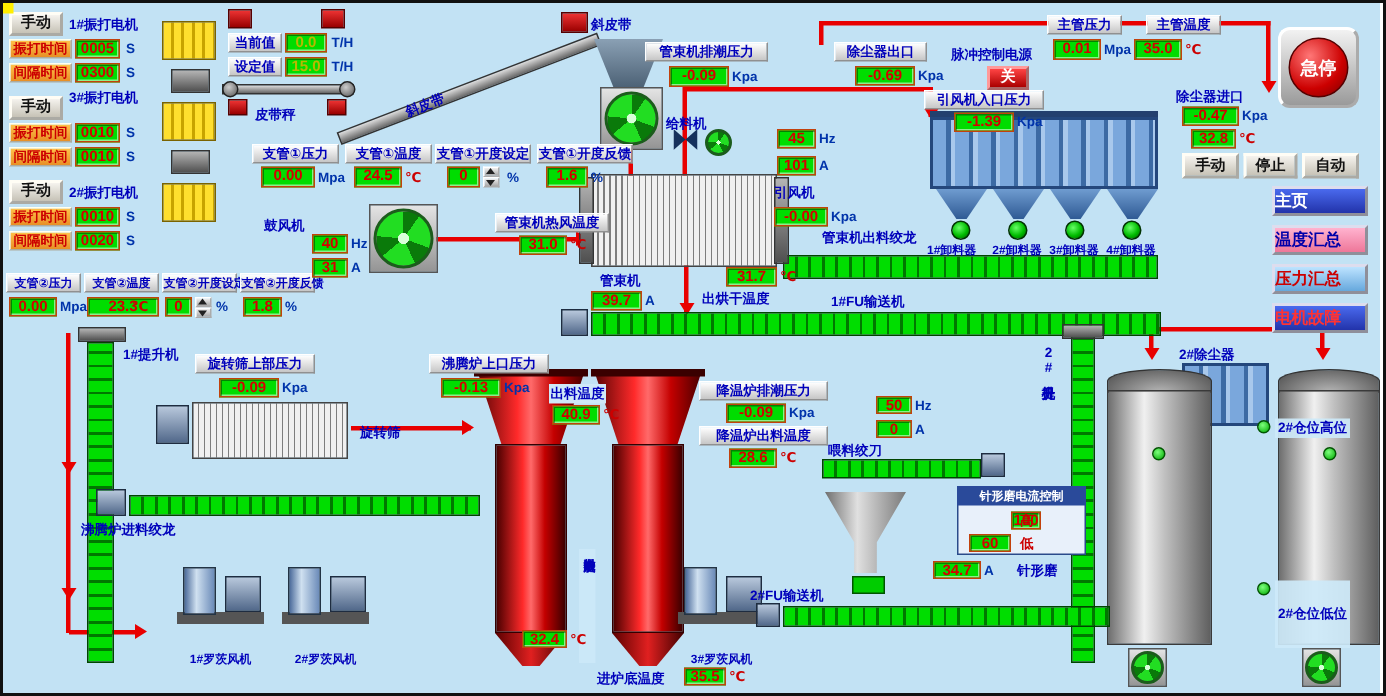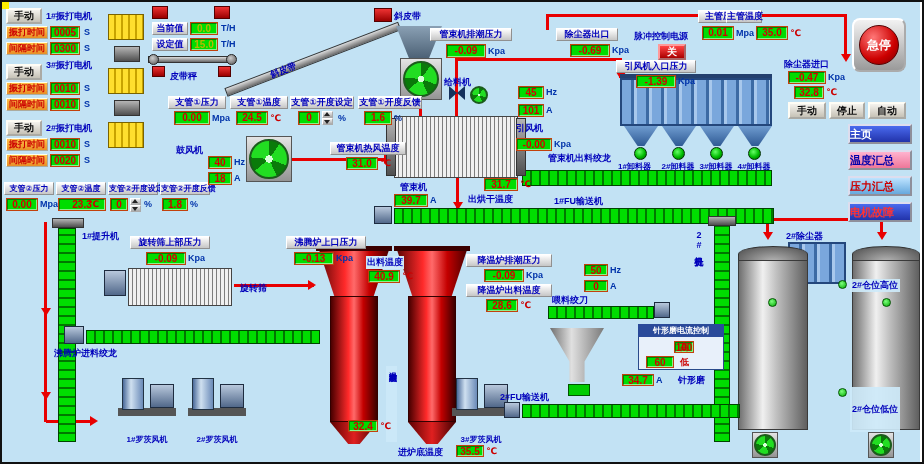--- a/index.html
+++ b/index.html
@@ -178,21 +178,21 @@
       <div class="dn"></div>
     </div>
   <div class="abs unit" style="left:142px;top:197px">%</div>
   <div class="abs plate" style="left:158px;top:180px;width:50px;height:13px;font-size:8px">支管②开度反馈</div>
   <div class="abs vb" style="left:160px;top:196px;width:26px;height:13px">1.8</div>
   <div class="abs unit" style="left:188px;top:197px">%</div>
 
   <div class="abs lbl" style="left:174px;top:142px">鼓风机</div>
   <div class="abs vb" style="left:206px;top:154px;width:24px;height:13px">40</div>
   <div class="abs unit" style="left:232px;top:155px">Hz</div>
-  <div class="abs vb" style="left:206px;top:170px;width:24px;height:13px">18</div>
+  <div class="abs vb" style="left:206px;top:170px;width:24px;height:13px">31</div>
   <div class="abs unit" style="left:232px;top:171px">A</div>
   <div class="abs fanframe" style="left:244px;top:134px;width:46px;height:46px"></div>
   <div class="abs fan" style="left:247px;top:137px;width:40px;height:40px"></div>
 
   <div class="abs cap" style="left:384px;top:116px;width:10px;height:58px"></div>
   <div class="abs hatch" style="left:392px;top:114px;width:124px;height:62px"></div>
   <div class="abs cap" style="left:514px;top:116px;width:10px;height:58px"></div>
   <div class="abs lbl" style="left:398px;top:179px">管束机</div>
   <div class="abs vb" style="left:392px;top:192px;width:34px;height:13px">39.7</div>
   <div class="abs unit" style="left:428px;top:193px">A</div>
@@ -236,21 +236,21 @@
   <div class="abs gvalve" style="left:708px;top:145px;width:13px;height:13px"></div>
   <div class="abs gvalve" style="left:746px;top:145px;width:13px;height:13px"></div>
   <div class="abs lbl" style="left:616px;top:159px;width:44px;font-size:8px;text-align:left">1#卸料器</div>
   <div class="abs lbl" style="left:654px;top:159px;width:44px;font-size:8px;text-align:center">2#卸料器</div>
   <div class="abs lbl" style="left:692px;top:159px;width:44px;font-size:8px;text-align:center">3#卸料器</div>
   <div class="abs lbl" style="left:730px;top:159px;width:44px;font-size:8px;text-align:center">4#卸料器</div>
 
   <div class="abs plate" style="left:696px;top:8px;width:50px;height:13px">主管压力</div>
   <div class="abs vb" style="left:700px;top:24px;width:32px;height:14px">0.01</div>
   <div class="abs unit" style="left:734px;top:26px">Mpa</div>
-  <div class="abs plate" style="left:724px;top:8px;width:36px;height:13px">主管温度</div>
+  <div class="abs plate" style="left:762px;top:8px;width:50px;height:13px">主管温度</div>
   <div class="abs vb" style="left:754px;top:24px;width:32px;height:14px">35.0</div>
   <div class="abs unit red" style="left:788px;top:26px">℃</div>
   <div class="abs" style="left:850px;top:16px;width:54px;height:54px;background:linear-gradient(#f2f2f2,#9a9a9a);border:2px outset #fff;border-radius:8px;z-index:5"></div>
   <div class="abs" style="left:857px;top:23px;width:40px;height:40px;border-radius:50%;background:radial-gradient(circle at 35% 30%,#ff7777,#cc0000 60%,#770000);border:1px solid #500;z-index:6;display:flex;align-items:center;justify-content:center;cursor:pointer">
     <span style="color:#fff;font-weight:bold;font-size:12px">急停</span>
   </div>
   <div class="abs lbl" style="left:782px;top:56px">除尘器进口</div>
   <div class="abs vb" style="left:786px;top:69px;width:38px;height:13px">-0.47</div>
   <div class="abs unit" style="left:826px;top:70px">Kpa</div>
   <div class="abs vb" style="left:792px;top:84px;width:30px;height:13px">32.8</div>

